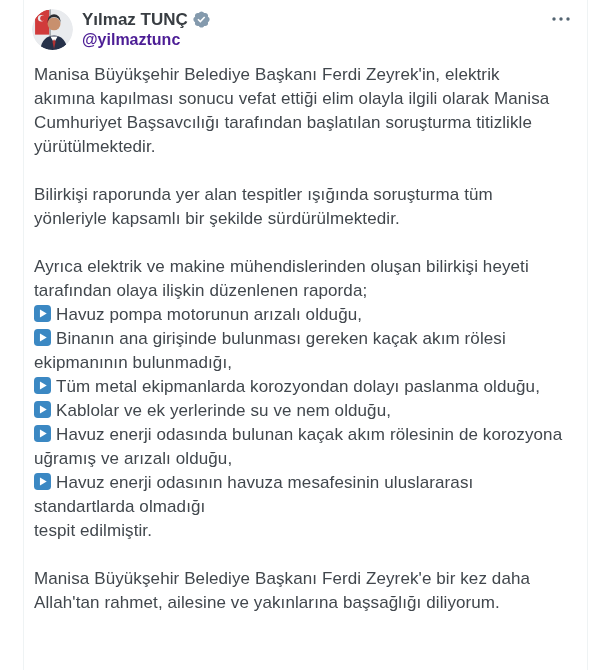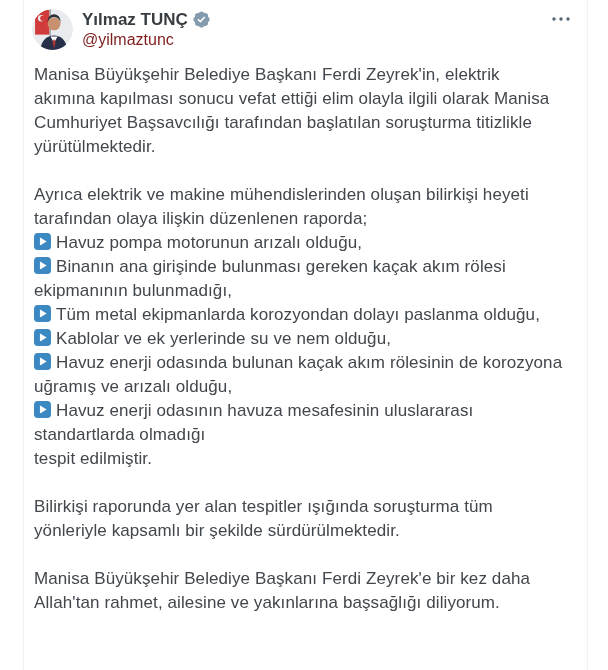--- a/index.html
+++ b/index.html
@@ -45,23 +45,24 @@
     cursor: pointer;
   }
   .verified-badge {
     width: 19px;
     height: 19px;
     margin-left: 4px;
     display: inline-block;
   }
   .handle {
     font-size: 16px;
-    color: #7f1d1d;
+    color: #4c1d95;
     line-height: 20px;
     cursor: pointer;
+    font-weight: bold;
   }
   .more-button {
     position: absolute;
     top: 2px;
     right: 2px;
     width: 24px;
     height: 18px;
     background: none;
     border: none;
     padding: 0;
@@ -133,36 +134,36 @@
         <circle cx="3" cy="3" r="1.7" fill="#536471"></circle>
         <circle cx="10" cy="3" r="1.7" fill="#536471"></circle>
         <circle cx="17" cy="3" r="1.7" fill="#536471"></circle>
       </svg>
     </button>
 
   </div>
 
   <div class="tweet-body">
       <p class="tweet-paragraph"><span>Manisa Büyükşehir Belediye Başkanı Ferdi Zeyrek'in, elektrik akımına kapılması sonucu vefat ettiği elim olayla ilgili olarak Manisa Cumhuriyet Başsavcılığı tarafından başlatılan soruşturma titizlikle yürütülmektedir.</span></p>
+      <p class="tweet-paragraph"><span>Bilirkişi raporunda yer alan tespitler ışığında soruşturma tüm yönleriyle kapsamlı bir şekilde sürdürülmektedir.</span></p>
       <p class="tweet-paragraph"><span>Ayrıca elektrik ve makine mühendislerinden oluşan bilirkişi heyeti tarafından olaya ilişkin düzenlenen raporda;</span><br><span class="play-icon"><svg viewBox="0 0 20 20" xmlns="http://www.w3.org/2000/svg">
             <rect width="20" height="20" rx="4.5" fill="#3b88c3"></rect>
             <path d="M7 5.2 L15 10 L7 14.8 Z" fill="#ffffff"></path>
           </svg></span><span>Havuz pompa motorunun arızalı olduğu,</span><br><span class="play-icon"><svg viewBox="0 0 20 20" xmlns="http://www.w3.org/2000/svg">
             <rect width="20" height="20" rx="4.5" fill="#3b88c3"></rect>
             <path d="M7 5.2 L15 10 L7 14.8 Z" fill="#ffffff"></path>
           </svg></span><span>Binanın ana girişinde bulunması gereken kaçak akım rölesi ekipmanının bulunmadığı,</span><br><span class="play-icon"><svg viewBox="0 0 20 20" xmlns="http://www.w3.org/2000/svg">
             <rect width="20" height="20" rx="4.5" fill="#3b88c3"></rect>
             <path d="M7 5.2 L15 10 L7 14.8 Z" fill="#ffffff"></path>
           </svg></span><span>Tüm metal ekipmanlarda korozyondan dolayı paslanma olduğu,</span><br><span class="play-icon"><svg viewBox="0 0 20 20" xmlns="http://www.w3.org/2000/svg">
             <rect width="20" height="20" rx="4.5" fill="#3b88c3"></rect>
             <path d="M7 5.2 L15 10 L7 14.8 Z" fill="#ffffff"></path>
           </svg></span><span>Kablolar ve ek yerlerinde su ve nem olduğu,</span><br><span class="play-icon"><svg viewBox="0 0 20 20" xmlns="http://www.w3.org/2000/svg">
             <rect width="20" height="20" rx="4.5" fill="#3b88c3"></rect>
             <path d="M7 5.2 L15 10 L7 14.8 Z" fill="#ffffff"></path>
           </svg></span><span>Havuz enerji odasında bulunan kaçak akım rölesinin de korozyona uğramış ve arızalı olduğu,</span><br><span class="play-icon"><svg viewBox="0 0 20 20" xmlns="http://www.w3.org/2000/svg">
             <rect width="20" height="20" rx="4.5" fill="#3b88c3"></rect>
             <path d="M7 5.2 L15 10 L7 14.8 Z" fill="#ffffff"></path>
           </svg></span><span>Havuz enerji odasının havuza mesafesinin uluslararası standartlarda olmadığı</span><br><span>tespit edilmiştir.</span></p>
-      <p class="tweet-paragraph"><span>Bilirkişi raporunda yer alan tespitler ışığında soruşturma tüm yönleriyle kapsamlı bir şekilde sürdürülmektedir.</span></p>
       <p class="tweet-paragraph"><span>Manisa Büyükşehir Belediye Başkanı Ferdi Zeyrek'e bir kez daha Allah'tan rahmet, ailesine ve yakınlarına başsağlığı diliyorum.</span></p>
     </div>
 
 </div>
 
 </body></html>

